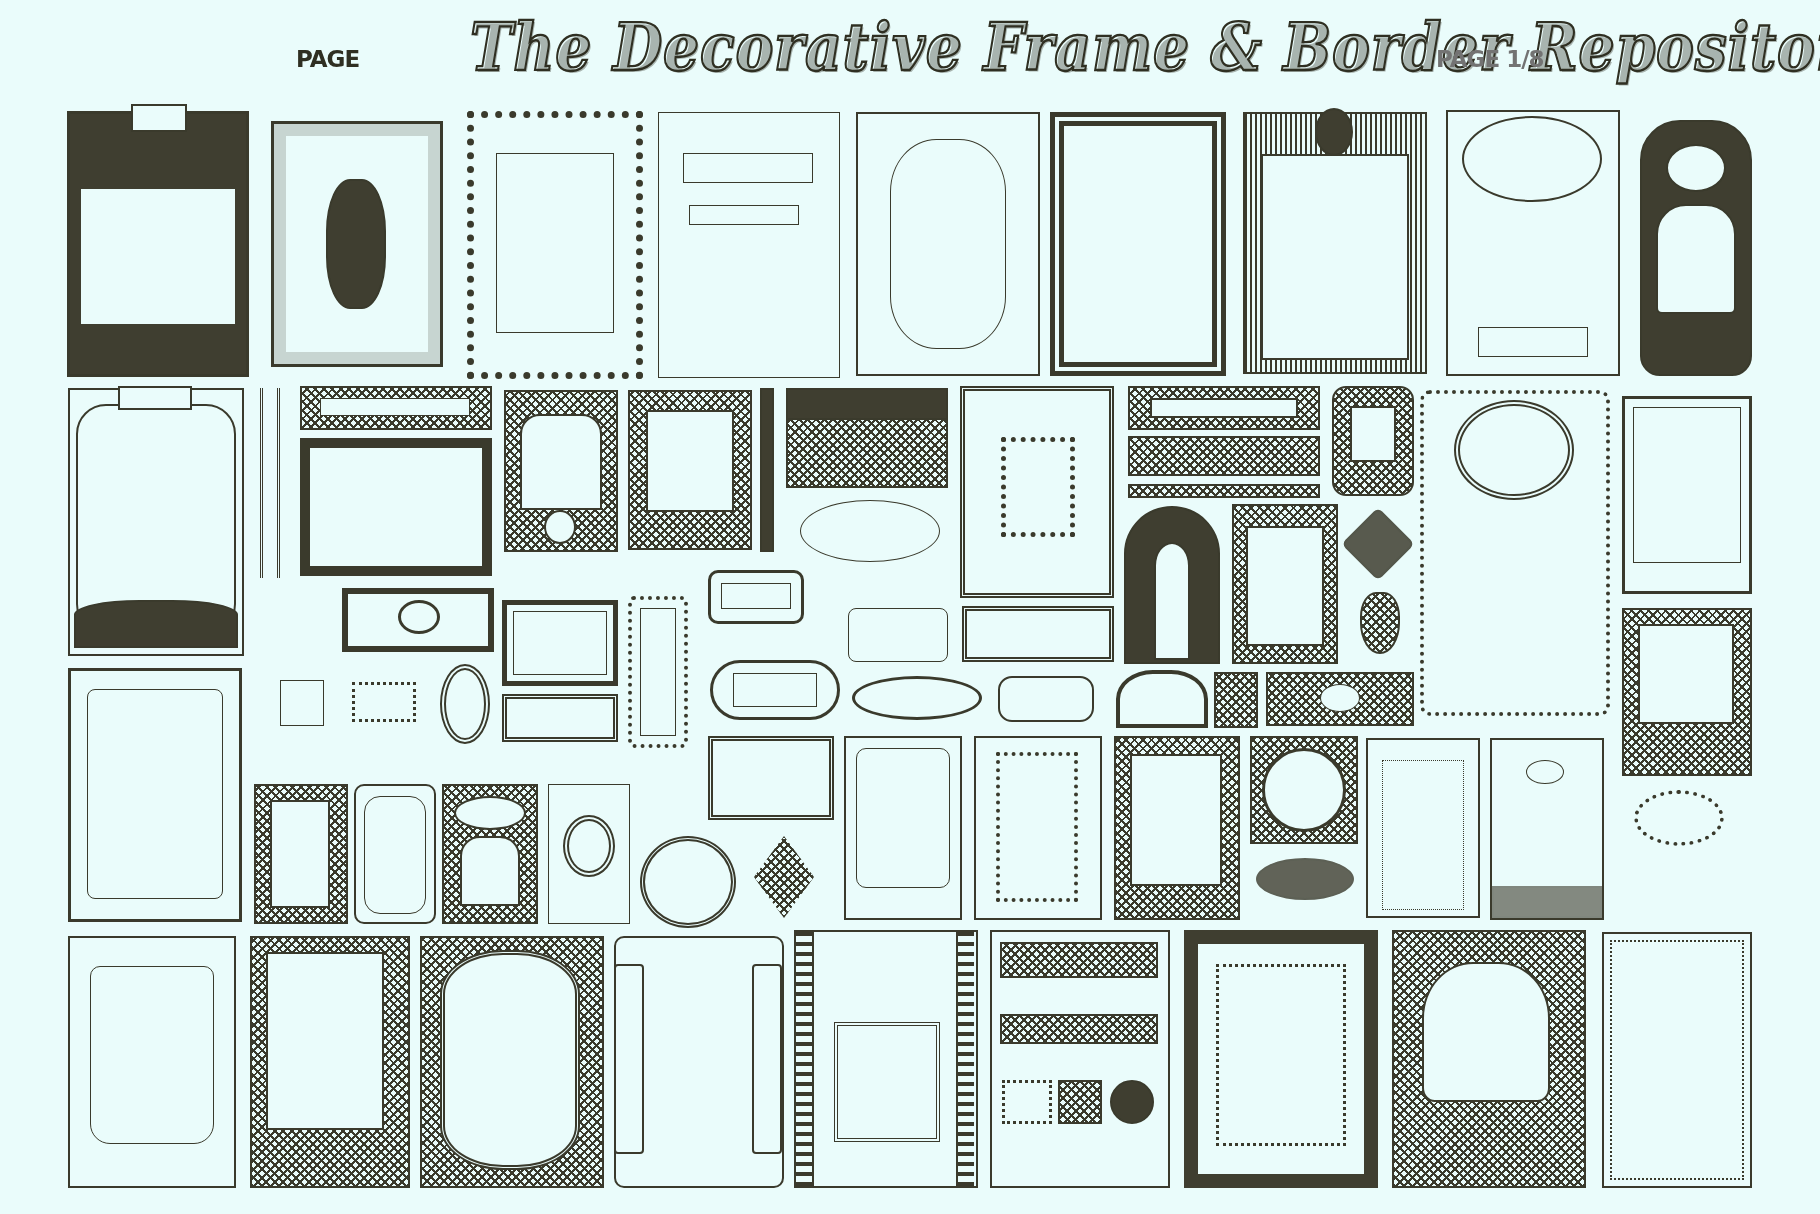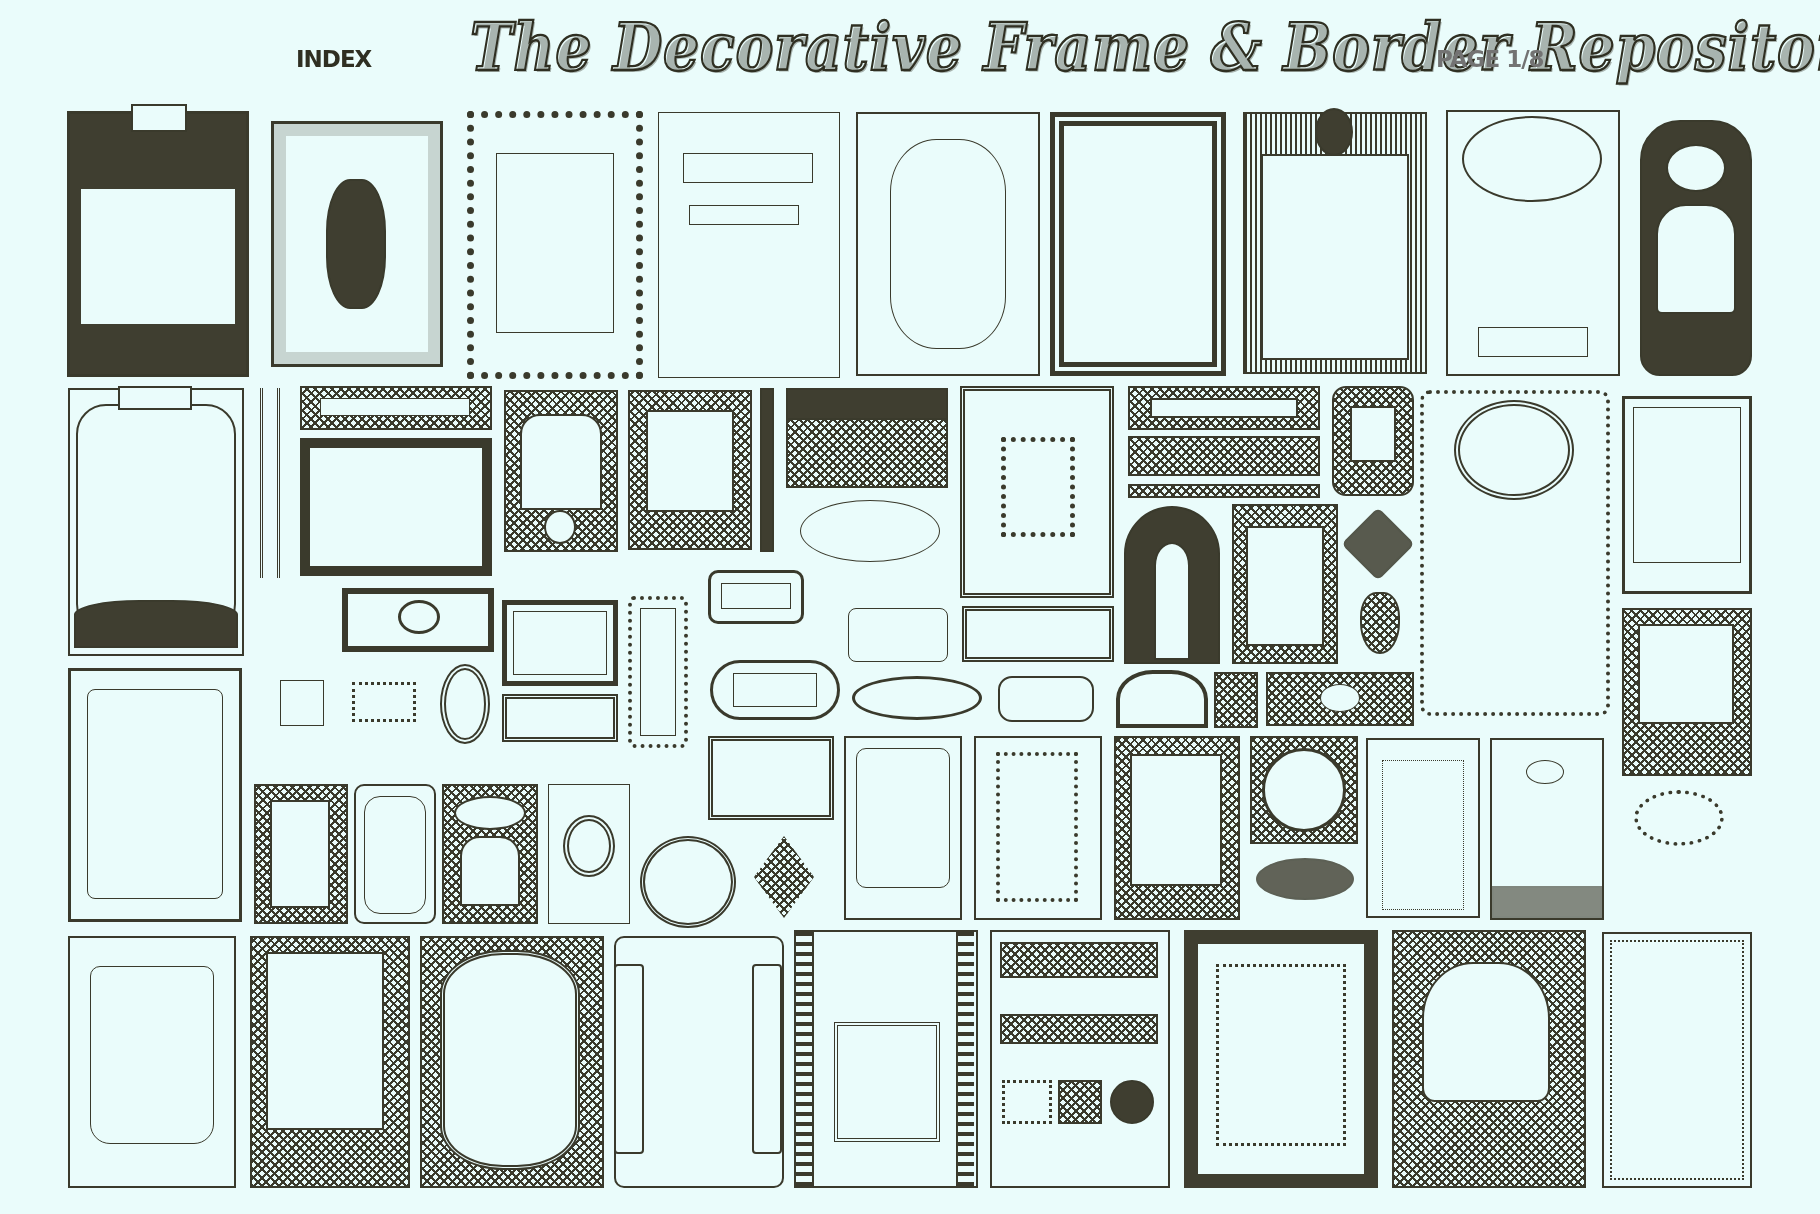--- a/index.html
+++ b/index.html
@@ -19,21 +19,21 @@
   .oval{border-radius:50%;}
   .dbl{border:5px double #3a3a2c;}
   .thin{border-width:1.5px;}
   .thick{border-width:8px;}
   .dots{border:6px dotted #3a3a2c;}
 </style>
 </head>
 <body>
 
 <div class="header">
-  <div class="hdr-index">INDEX</div>
+  <div class="hdr-index">PAGE</div>
   <div class="hdr-title">The Decorative Frame &amp; Border Repository</div>
   <div class="hdr-page">PAGE 1/8</div>
 </div>
 
 <div>
 
   <div class="f dark" style="left:67px;top:111px;width:182px;height:266px;border-width:3px;">
     <div class="inner" style="left:11px;top:75px;width:154px;height:135px;border:none;"></div>
     <div class="inner" style="left:61px;top:-10px;width:56px;height:28px;"></div>
   </div>

